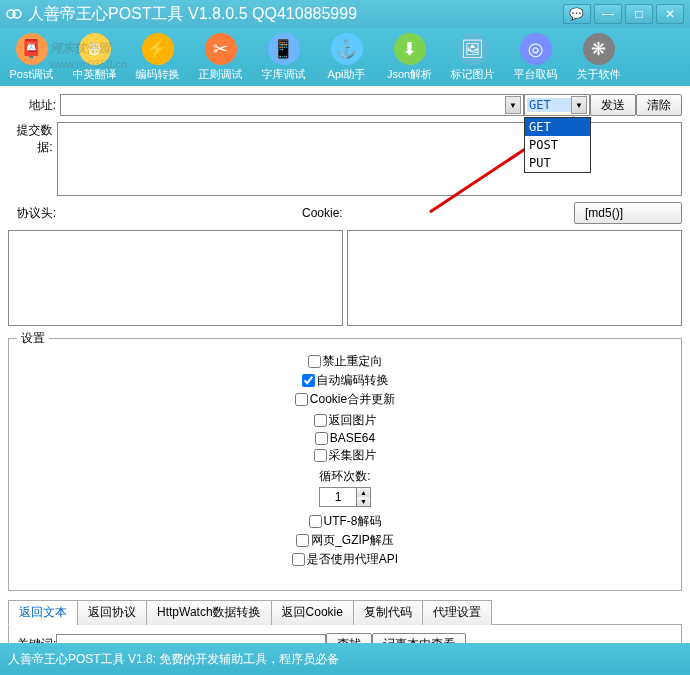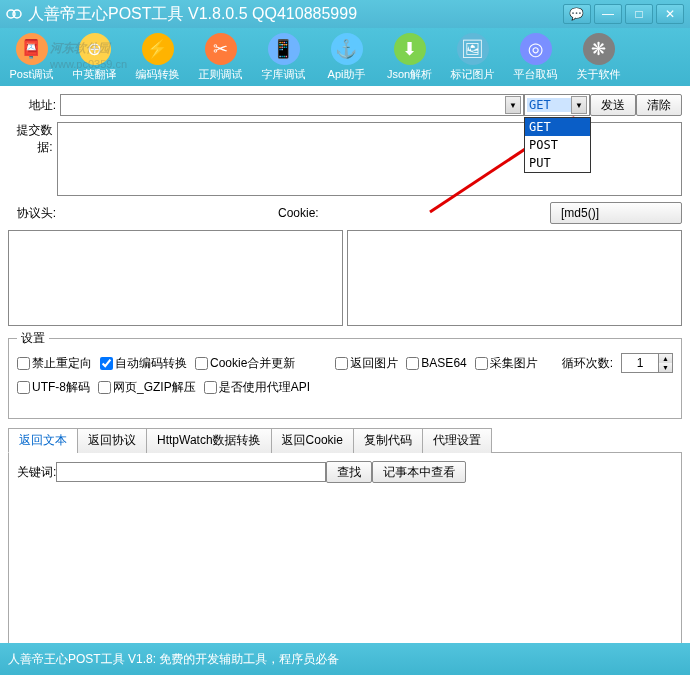--- a/index.html
+++ b/index.html
@@ -30,21 +30,21 @@
 
 .method-combo { width: 66px; }
 .method-dropdown { position: absolute; top: 22px; left: -1px; width: 67px; border: 1px solid #333; background: #fff; z-index: 50; }
 .method-dropdown .opt { padding: 2px 4px; cursor: pointer; font-family: monospace; }
 .method-dropdown .opt.sel { background: #0a5ec7; color: #fff; }
 
 .headers-row { display: flex; gap: 4px; align-items: flex-start; }
 
 fieldset.settings { border: 1px solid #aaa; padding: 6px 8px 16px; margin-top: 4px; }
 fieldset.settings legend { padding: 0 4px; }
-.chk-row { display: flex; flex-wrap: wrap; gap: 2px 8px; align-items: center; margin-bottom: 6px; }
+.chk-row { display: flex; flex-wrap: wrap; gap: 2px 8px; align-items: center; margin-bottom: 6px; flex-direction: column; }
 .chk { display: inline-flex; align-items: center; gap: 2px; }
 .chk input { width: 13px; height: 13px; }
 
 .spinner { display: inline-flex; border: 1px solid #888; height: 20px; }
 .spinner input { border: none; width: 36px; text-align: center; height: 18px; }
 .spinner .spin-btns { display: flex; flex-direction: column; width: 14px; }
 .spinner .spin-btns div { flex:1; border-left:1px solid #888; font-size:7px; text-align:center; line-height:9px; cursor:pointer; background:linear-gradient(#f5f5f5,#ddd); }
 
 .tabs { display: flex; border-bottom: 1px solid #aaa; margin-top: 8px; }
 .tab { border: 1px solid #aaa; border-bottom: none; padding: 3px 10px; background: linear-gradient(#fdfdfd,#ececec); margin-right: -1px; cursor: pointer; position: relative; top: 1px; }
@@ -145,21 +145,21 @@
 
   <div class="row" style="align-items:flex-start">
     <div class="label">提交数据:</div>
     <textarea class="textarea" style="height: 74px;"></textarea>
   </div>
 
   <div class="row">
     <div class="label">协议头:</div>
     <div style="flex:1"></div>
     <div style="width:272px">Cookie:</div>
-    <button class="btn" style="width:132px">[md5()]</button>
+    <button class="btn" style="width:108px">[md5()]</button>
   </div>
   <div class="headers-row">
     <textarea class="textarea" style="height: 96px; flex: 1 1 0%;"></textarea>
     <textarea class="textarea" style="height: 96px; flex: 1 1 0%;"></textarea>
   </div>
 
   <fieldset class="settings">
     <legend>设置</legend>
     <div class="chk-row">
       <label class="chk">

